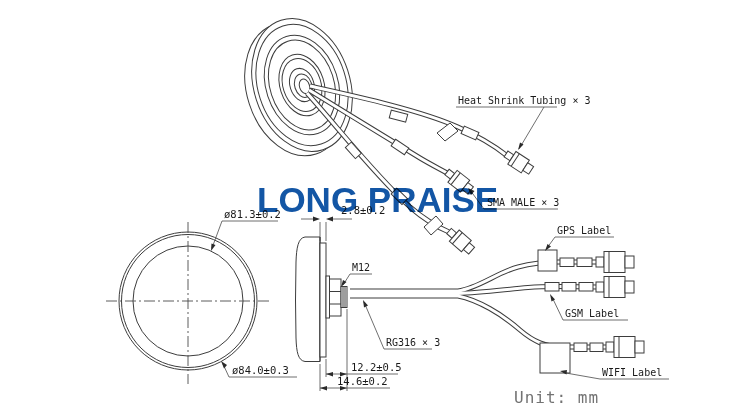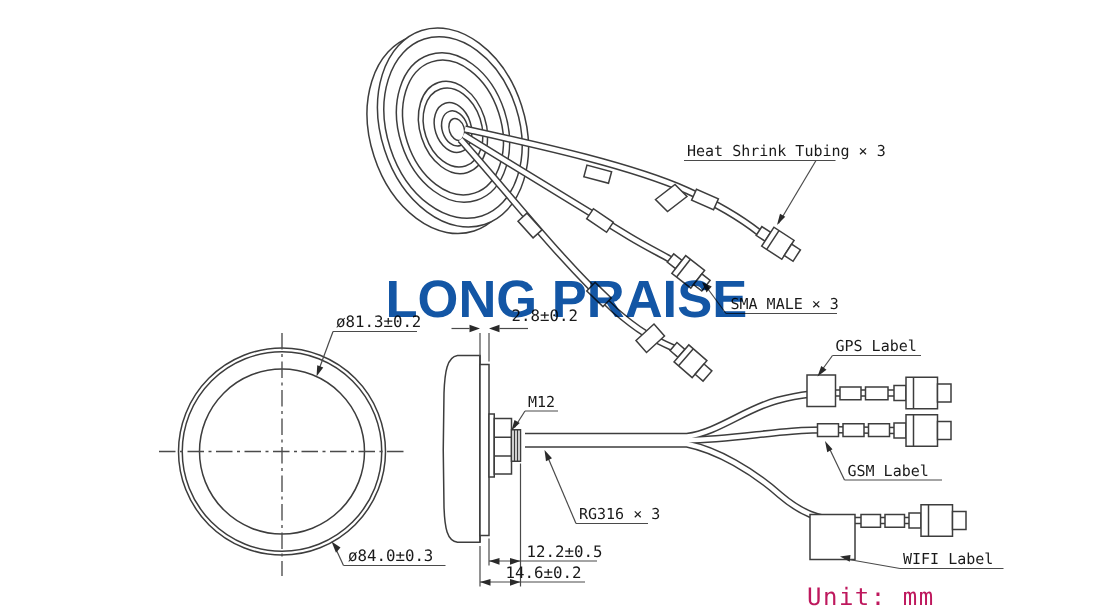--- a/index.html
+++ b/index.html
@@ -8,22 +8,22 @@
     overflow:hidden; font-family:"DejaVu Sans Mono", monospace;
   }
   .canvas svg { position:absolute; left:0; top:0; z-index:2; }
   .logo {
     position:absolute; left:257px; top:181px; z-index:3;
     font-family:"Liberation Sans", sans-serif; font-weight:bold;
     font-size:35px; line-height:37px; letter-spacing:0px;
     color:#1356a5; mix-blend-mode:multiply; white-space:nowrap;text-align:right;
   }
   .unit {
-    position:absolute; left:538px; top:388px; z-index:2;
-    font-family:"DejaVu Sans Mono", monospace; font-size:16px; color:#be185d;
+    position:absolute; left:514px; top:388px; z-index:2;
+    font-family:"DejaVu Sans Mono", monospace; font-size:16px; color:#737373;
     letter-spacing:1px;
   }
   text.cad { font-family:"DejaVu Sans Mono", monospace; font-size:10px; fill:#1a1a1a; }
   text.dim { font-family:"DejaVu Sans Mono", monospace; font-size:10.5px; fill:#1a1a1a; }
   .ln  { stroke:#3d3d3d; stroke-width:1; fill:none; }
   .lnw { stroke:#3d3d3d; stroke-width:1; fill:#ffffff; }
   .cl  { stroke:#4a4a4a; stroke-width:0.9; fill:none; stroke-dasharray:11 3 2 3; }
   .cab-o { stroke:#3d3d3d; stroke-width:5; fill:none; }
   .cab-i { stroke:#ffffff; stroke-width:3; fill:none; }
   .arr { fill:#2a2a2a; stroke:none; }

